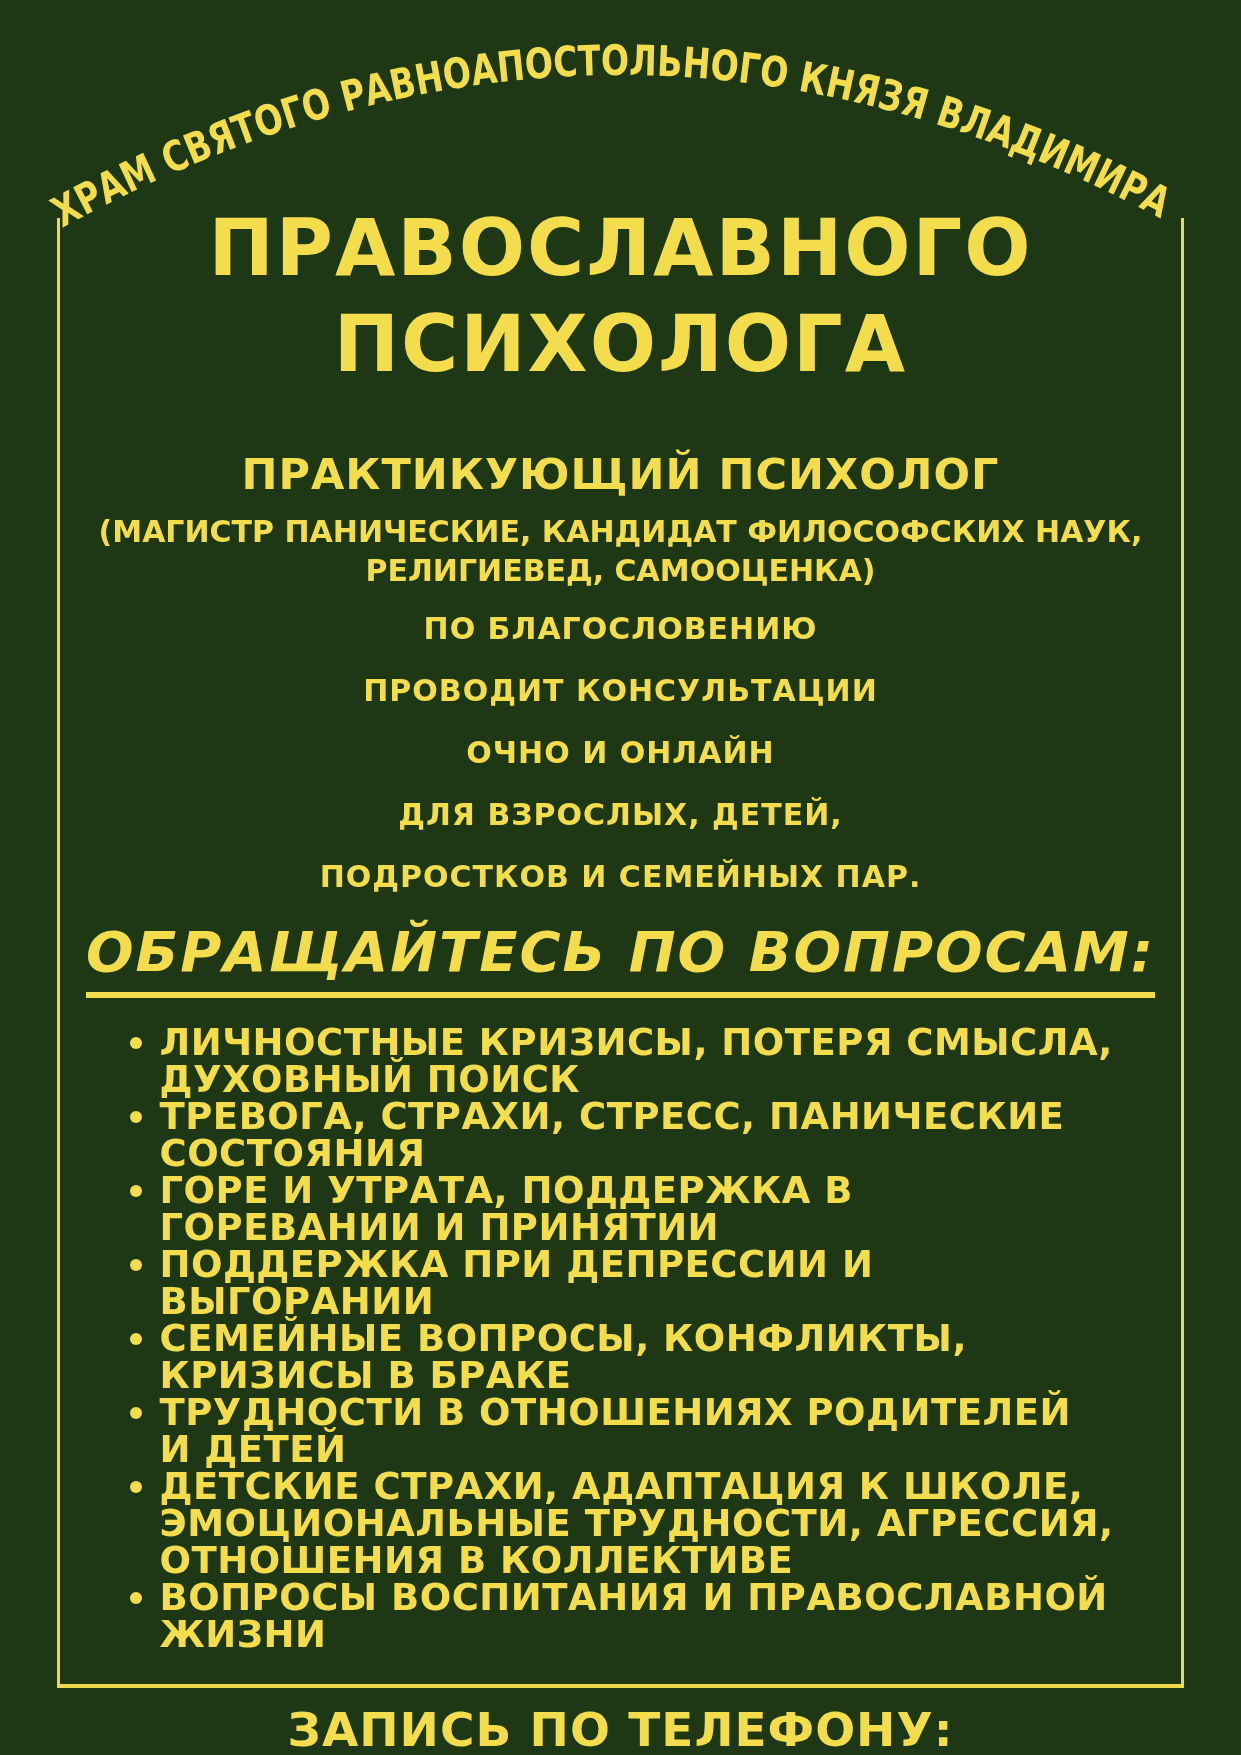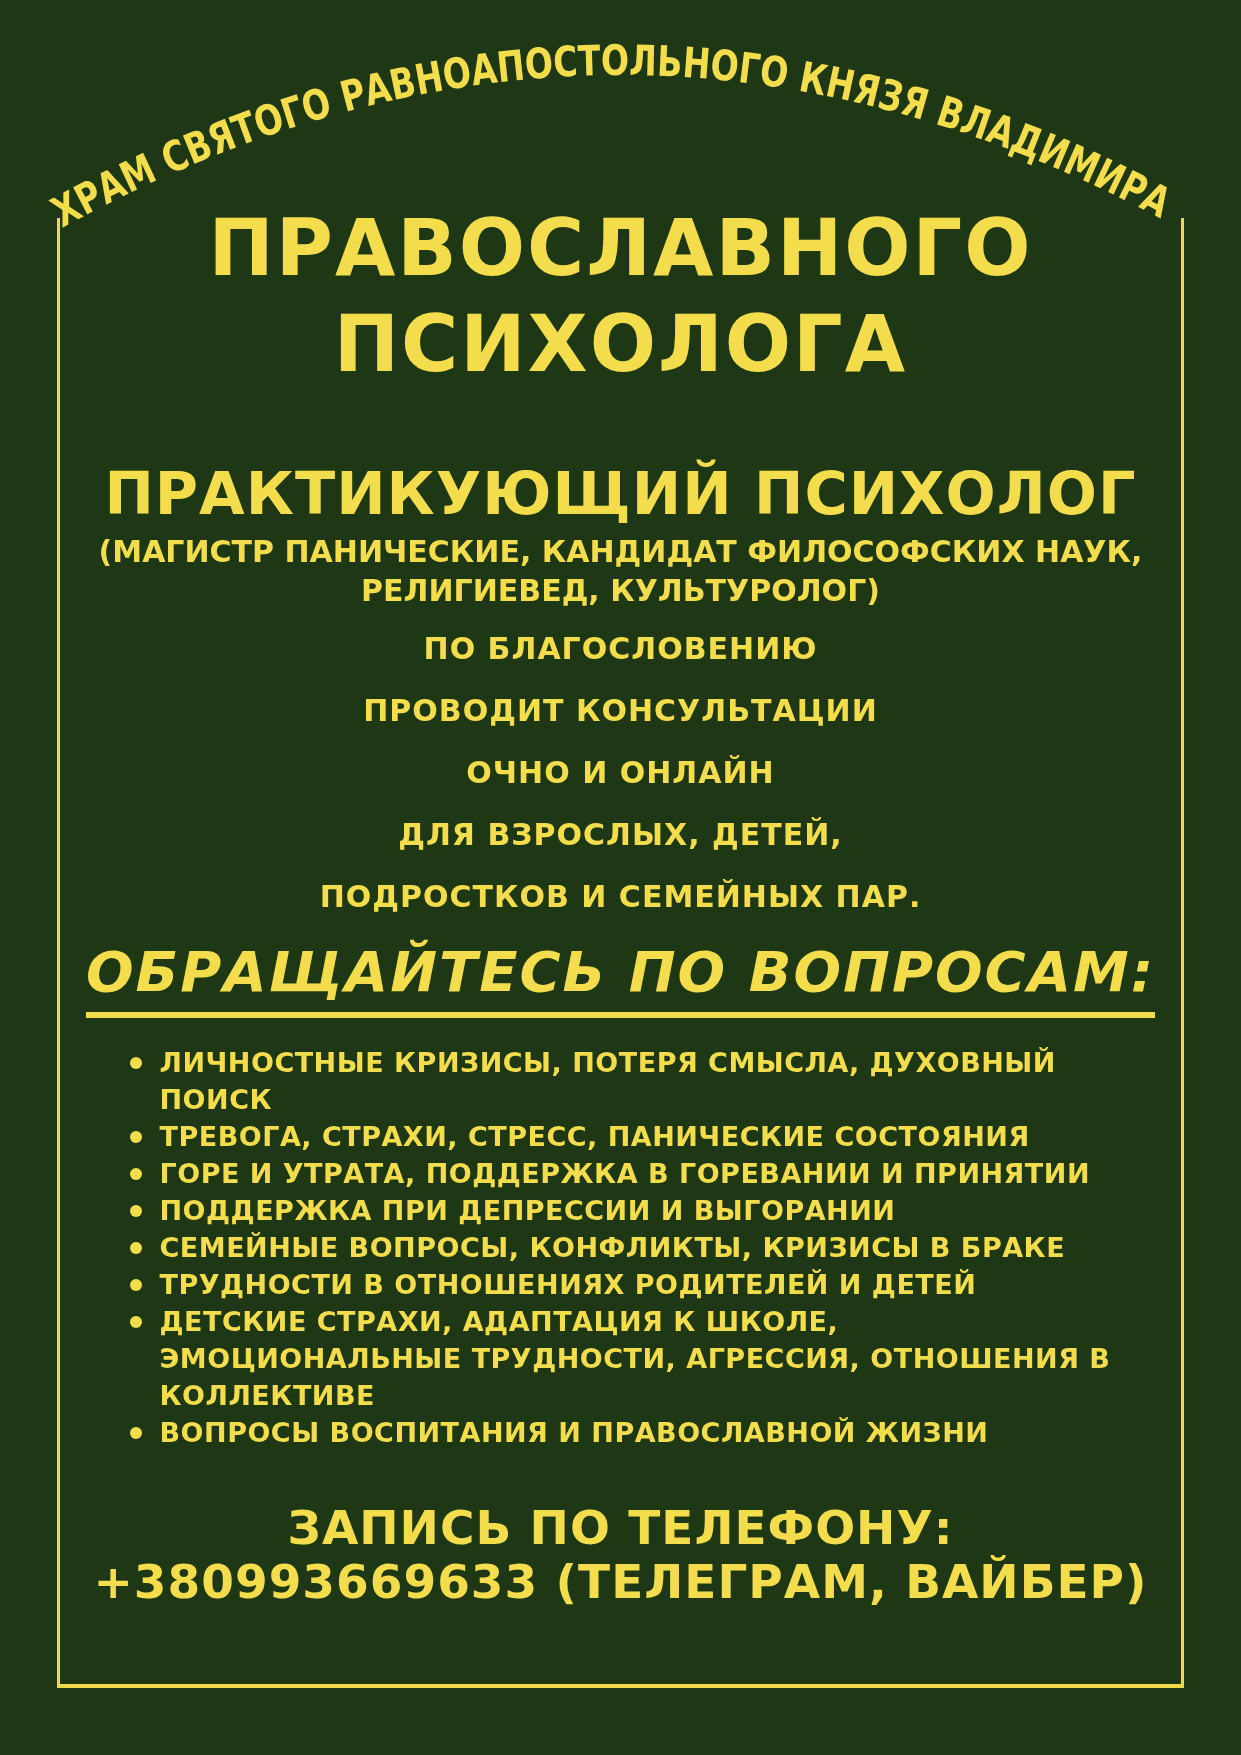--- a/index.html
+++ b/index.html
@@ -26,42 +26,42 @@
   }
   .content {
     position: absolute;
     top: 200px;
     left: 0;
     right: 0;
     text-align: center;
   }
   .title { font-size: 78px; line-height: 96px; letter-spacing: 2px; }
   .subtitle {
-    margin-top: 76px;
-    font-size: 59px;
+    margin-top: 56px;
+    font-size: 43px;
     line-height: 52px;
     letter-spacing: 1px;
   }
   .credentials { margin-top: 12px; font-size: 30px; line-height: 39px; }
   .offer { margin-top: 8px; font-size: 30px; line-height: 62px; letter-spacing: 1px; }
   .topics-heading-wrap { margin-top: 10px; font-size: 56px; line-height: 68px; }
   .topics-heading-wrap span {
     display: inline-block;
     border-bottom: 6px solid #f3dd4d;
     padding-bottom: 6px;
     letter-spacing: 2px;
     font-style: italic;
   }
   ul.topics {
     width: 990px;
     margin: 26px auto 0 auto;
     padding: 0;
     list-style: none;
     text-align: left;
-    font-size: 27px;
+    font-size: 37px;
     line-height: 37px;
     letter-spacing: 0.5px;
   }
   ul.topics li { position: relative; padding-left: 34px; margin: 0; }
   ul.topics li::before {
     content: "";
     position: absolute;
     left: 4px;
     top: 13px;
     width: 12px;
@@ -91,21 +91,21 @@
 
     <div class="title">
       <div>ПРАВОСЛАВНОГО</div>
       <div>ПСИХОЛОГА</div>
     </div>
 
     <div class="subtitle">ПРАКТИКУЮЩИЙ ПСИХОЛОГ</div>
 
     <div class="credentials">
       <div>(МАГИСТР ПАНИЧЕСКИЕ, КАНДИДАТ ФИЛОСОФСКИХ НАУК,</div>
-      <div>РЕЛИГИЕВЕД, КУЛЬТУРОЛОГ)</div>
+      <div>РЕЛИГИЕВЕД, САМООЦЕНКА)</div>
     </div>
 
     <div class="offer">
       <div>ПО БЛАГОСЛОВЕНИЮ</div>
       <div>ПРОВОДИТ КОНСУЛЬТАЦИИ</div>
       <div>ОЧНО И ОНЛАЙН</div>
       <div>ДЛЯ ВЗРОСЛЫХ, ДЕТЕЙ,</div>
       <div>ПОДРОСТКОВ И СЕМЕЙНЫХ ПАР.</div>
     </div>
 

